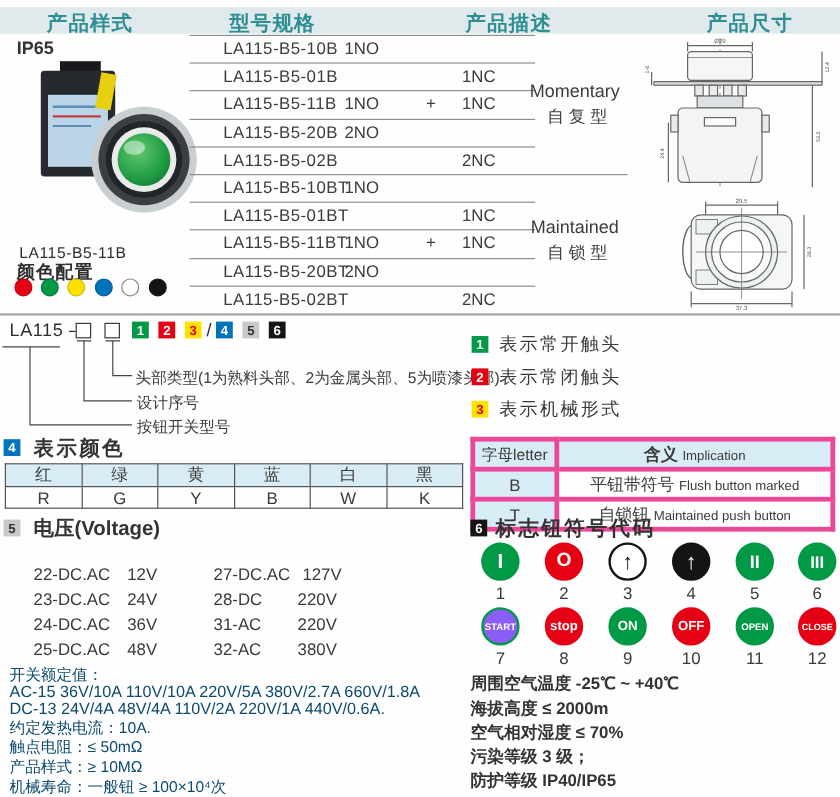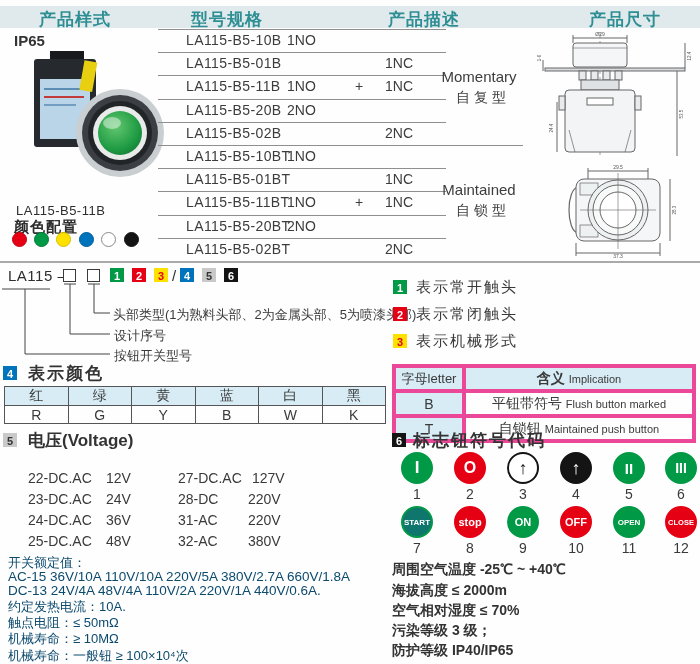--- a/index.html
+++ b/index.html
@@ -371,21 +371,21 @@
       </div>
     <div class="sym-n">5</div>
   </div>
   <div class="sym" style="left:664px;top:452px">
     <div class="sym-c" style="background-color: rgb(0, 153, 69); color: rgb(255, 255, 255); border-color: rgb(0, 153, 69);">
         <span style="font-size:14px">III</span>
       </div>
     <div class="sym-n">6</div>
   </div>
   <div class="sym" style="left:400px;top:506px">
-    <div class="sym-c" style="background-color: #0f766e; color: rgb(255, 255, 255); border-color: rgb(0, 153, 69);">
+    <div class="sym-c" style="background-color: #8b5cf6; color: rgb(255, 255, 255); border-color: rgb(0, 153, 69);">
         <span style="font-size:8px">START</span>
       </div>
     <div class="sym-n">7</div>
   </div>
   <div class="sym" style="left:453px;top:506px">
     <div class="sym-c" style="background-color: rgb(230, 0, 19); color: rgb(255, 255, 255); border-color: rgb(230, 0, 19);">
         <span style="font-size:11px">stop</span>
       </div>
     <div class="sym-n">8</div>
   </div>
@@ -412,21 +412,21 @@
         <span style="font-size:7.5px">CLOSE</span>
       </div>
     <div class="sym-n">12</div>
   </div>
 
   <div class="spec" style="left:8px;top:554px">开关额定值：</div>
   <div class="spec" style="left:8px;top:569px;font-size:13.5px">AC-15  36V/10A  110V/10A  220V/5A 380V/2.7A  660V/1.8A</div>
   <div class="spec" style="left:8px;top:583px;font-size:13.5px">DC-13 24V/4A  48V/4A  110V/2A 220V/1A  440V/0.6A.</div>
   <div class="spec" style="left:8px;top:598px">约定发热电流：10A.</div>
   <div class="spec" style="left:8px;top:614px">触点电阻：≤ 50mΩ</div>
-  <div class="spec" style="left:8px;top:630px">机械寿命：≥ 10MΩ</div>
+  <div class="spec" style="left:8px;top:630px">产品样式：≥ 10MΩ</div>
   <div class="spec" style="left:8px;top:647px">机械寿命：一般钮 ≥ 100×10⁴次</div>
 
   <div class="specr" style="left:392px;top:561px">周围空气温度 -25℃ ~ +40℃</div>
   <div class="specr" style="left:392px;top:582px">海拔高度 ≤ 2000m</div>
   <div class="specr" style="left:392px;top:602px">空气相对湿度 ≤ 70%</div>
   <div class="specr" style="left:392px;top:622px">污染等级 3 级；</div>
   <div class="specr" style="left:392px;top:642px">防护等级 IP40/IP65</div>
 
 </div>
 

